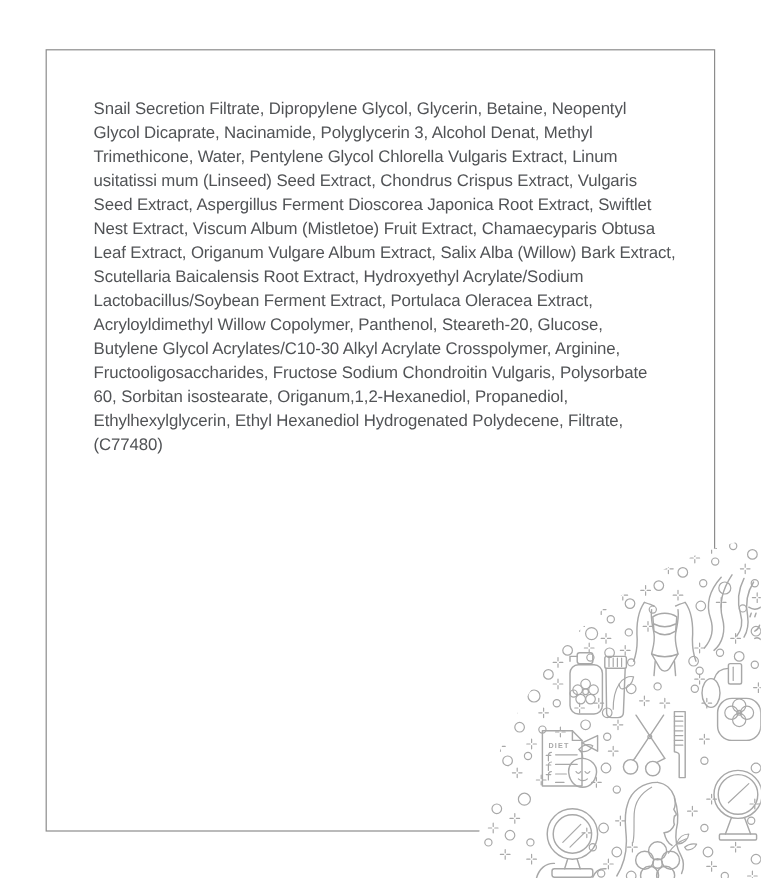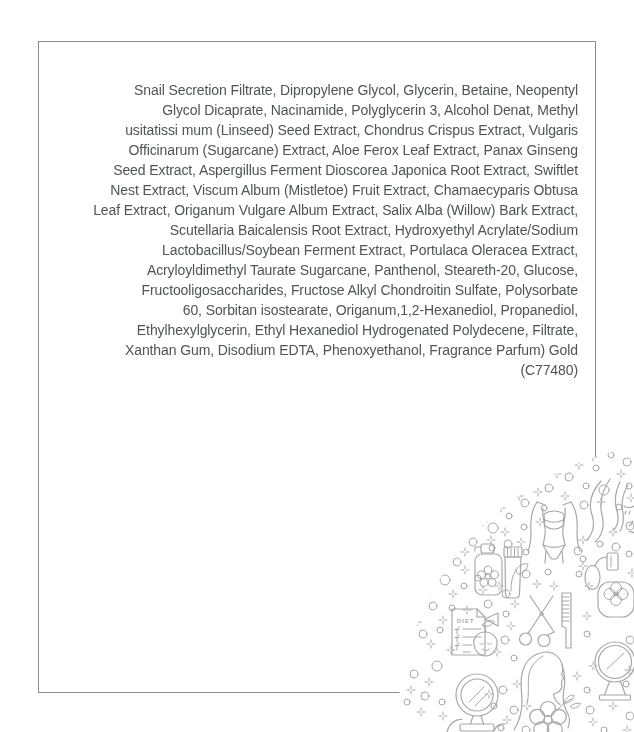--- a/index.html
+++ b/index.html
@@ -9,49 +9,49 @@
   }
   .panel{
     position:absolute;left:38px;top:41px;width:556px;height:650px;
     border:1px solid var(--border,#8c8c8c);background:transparent;
   }
   .ingredients{
     position:absolute;left:39px;top:38px;width:500px;
     font-size:14px;line-height:20px;letter-spacing:-0.1px;
     color:var(--text,#515356);font-weight:400;
   }
-  .ingredients .line{white-space:pre;height:20px;text-align:right;}
+  .ingredients .line{white-space:pre;height:20px;}
   .deco{
     position:absolute;left:397px;top:443px;width:574px;height:574px;
     border-radius:50%;background:#ffffff;overflow:hidden;
   }
   .deco svg{position:absolute;left:0;top:0;display:block;}
   .ln{fill:none;stroke:var(--stroke,#a8a8a8);stroke-width:1.2;stroke-linecap:round;stroke-linejoin:round;}
   .thin{stroke-width:1;}
   .diet-t{fill:var(--stroke,#a8a8a8);font-size:6px;font-weight:bold;letter-spacing:1px;font-family:"Liberation Sans",sans-serif;stroke:none;}
 </style>
 </head>
 <body>
 
 <div class="panel">
   <div class="ingredients">
     <div class="line">Snail Secretion Filtrate, Dipropylene Glycol, Glycerin, Betaine, Neopentyl</div>
     <div class="line">Glycol Dicaprate, Nacinamide, Polyglycerin 3, Alcohol Denat, Methyl</div>
+    <div class="line">Trimethicone, Water, Pentylene Glycol Chlorella Vulgaris Extract, Linum</div>
     <div class="line">usitatissi mum (Linseed) Seed Extract, Chondrus Crispus Extract, Vulgaris</div>
-    <div class="line">Officinarum (Sugarcane) Extract, Aloe Ferox Leaf Extract, Panax Ginseng</div>
     <div class="line">Seed Extract, Aspergillus Ferment Dioscorea Japonica Root Extract, Swiftlet</div>
     <div class="line">Nest Extract, Viscum Album (Mistletoe) Fruit Extract, Chamaecyparis Obtusa</div>
     <div class="line">Leaf Extract, Origanum Vulgare Album Extract, Salix Alba (Willow) Bark Extract,</div>
     <div class="line">Scutellaria Baicalensis Root Extract, Hydroxyethyl Acrylate/Sodium</div>
     <div class="line">Lactobacillus/Soybean Ferment Extract, Portulaca Oleracea Extract,</div>
-    <div class="line">Acryloyldimethyl Taurate Sugarcane, Panthenol, Steareth-20, Glucose,</div>
-    <div class="line">Fructooligosaccharides, Fructose Alkyl Chondroitin Sulfate, Polysorbate</div>
+    <div class="line">Acryloyldimethyl Willow Copolymer, Panthenol, Steareth-20, Glucose,</div>
+    <div class="line">Butylene Glycol Acrylates/C10-30 Alkyl Acrylate Crosspolymer, Arginine,</div>
+    <div class="line">Fructooligosaccharides, Fructose Sodium Chondroitin Vulgaris, Polysorbate</div>
     <div class="line">60, Sorbitan isostearate, Origanum,1,2-Hexanediol, Propanediol,</div>
     <div class="line">Ethylhexylglycerin, Ethyl Hexanediol Hydrogenated Polydecene, Filtrate,</div>
-    <div class="line">Xanthan Gum, Disodium EDTA, Phenoxyethanol, Fragrance Parfum) Gold</div>
     <div class="line">(C77480)</div>
   </div>
 </div>
 
 <div class="deco">
   <svg width="574" height="574" viewBox="0 0 574 574">
     <defs>
       <path id="sp" class="ln thin" d="M-4 0 H-1.3 M1.3 0 H4 M0 -4 V-1.3 M0 1.3 V4"></path>
       <path id="hook" class="ln thin" d="M2.5 -3 C0.8 -3 0 -1.8 0 0 V4 M-1.8 -0.5 H2"></path>
     </defs>

